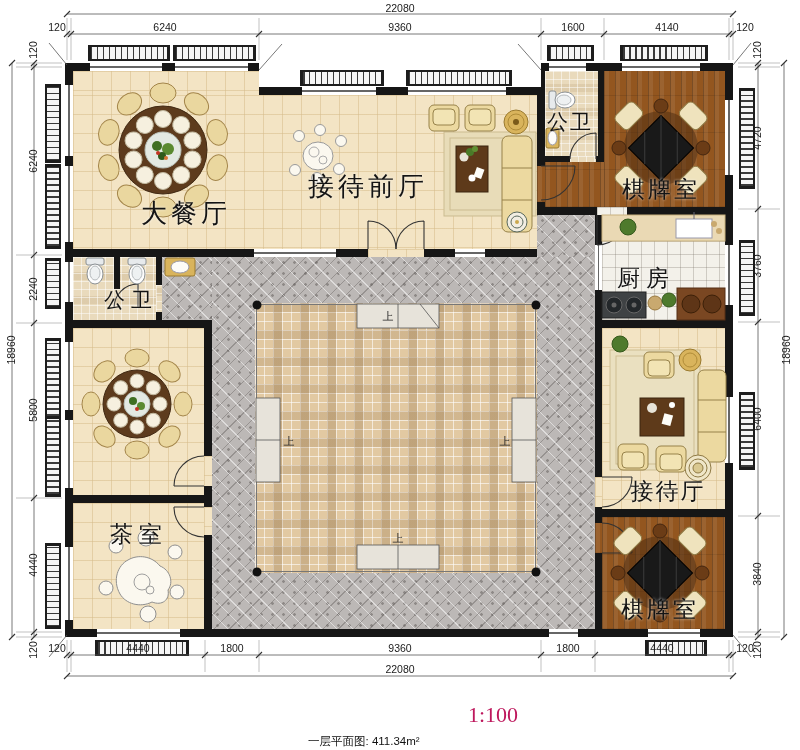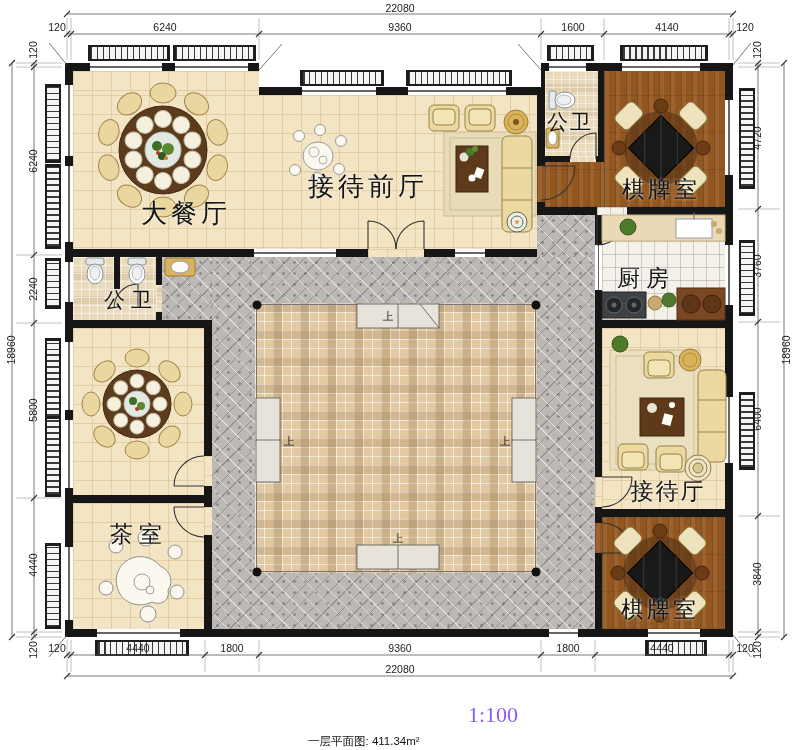--- a/index.html
+++ b/index.html
@@ -45,21 +45,21 @@
   .dim{position:absolute;font-size:10.5px;color:#1a1a1a;white-space:nowrap;
        transform:translate(-50%,-50%);z-index:6;}
   .dim-rot{transform:translate(-50%,-50%) rotate(-90deg);}
   .rlabel{position:absolute;color:#141414;white-space:nowrap;z-index:6;
           transform:translate(-50%,-50%);text-shadow:0 0 3px rgba(255,255,255,.75);}
   .up-label{position:absolute;font-size:11px;color:#222;z-index:6;transform:translate(-50%,-50%);}
   .svglayer{position:absolute;left:0;top:0;z-index:5;pointer-events:none;}
   .lay2{z-index:2;}
   .title-main{position:absolute;left:306px;top:696px;font-size:29px;letter-spacing:2px;color:#111;
               border-bottom:3px solid #111;padding:0 6px 3px 2px;z-index:6;}
-  .title-scale{position:absolute;left:468px;top:702px;font-size:22px;color:#8b5cf6;z-index:6;
+  .title-scale{position:absolute;left:468px;top:702px;font-size:22px;color:#be185d;z-index:6;
                font-family:"Liberation Serif","DejaVu Serif",serif;}
   .title-note{position:absolute;left:308px;top:734px;font-size:11.5px;color:#111;z-index:6;}
 </style>
 </head>
 <body>
 
 <div class="canvas">
 
   <div class="abs base" style="left:65px;top:63px;width:668px;height:574px;"></div>
   <div class="abs outside" style="left:259px;top:63px;width:282px;height:24px;z-index:2;"></div>

